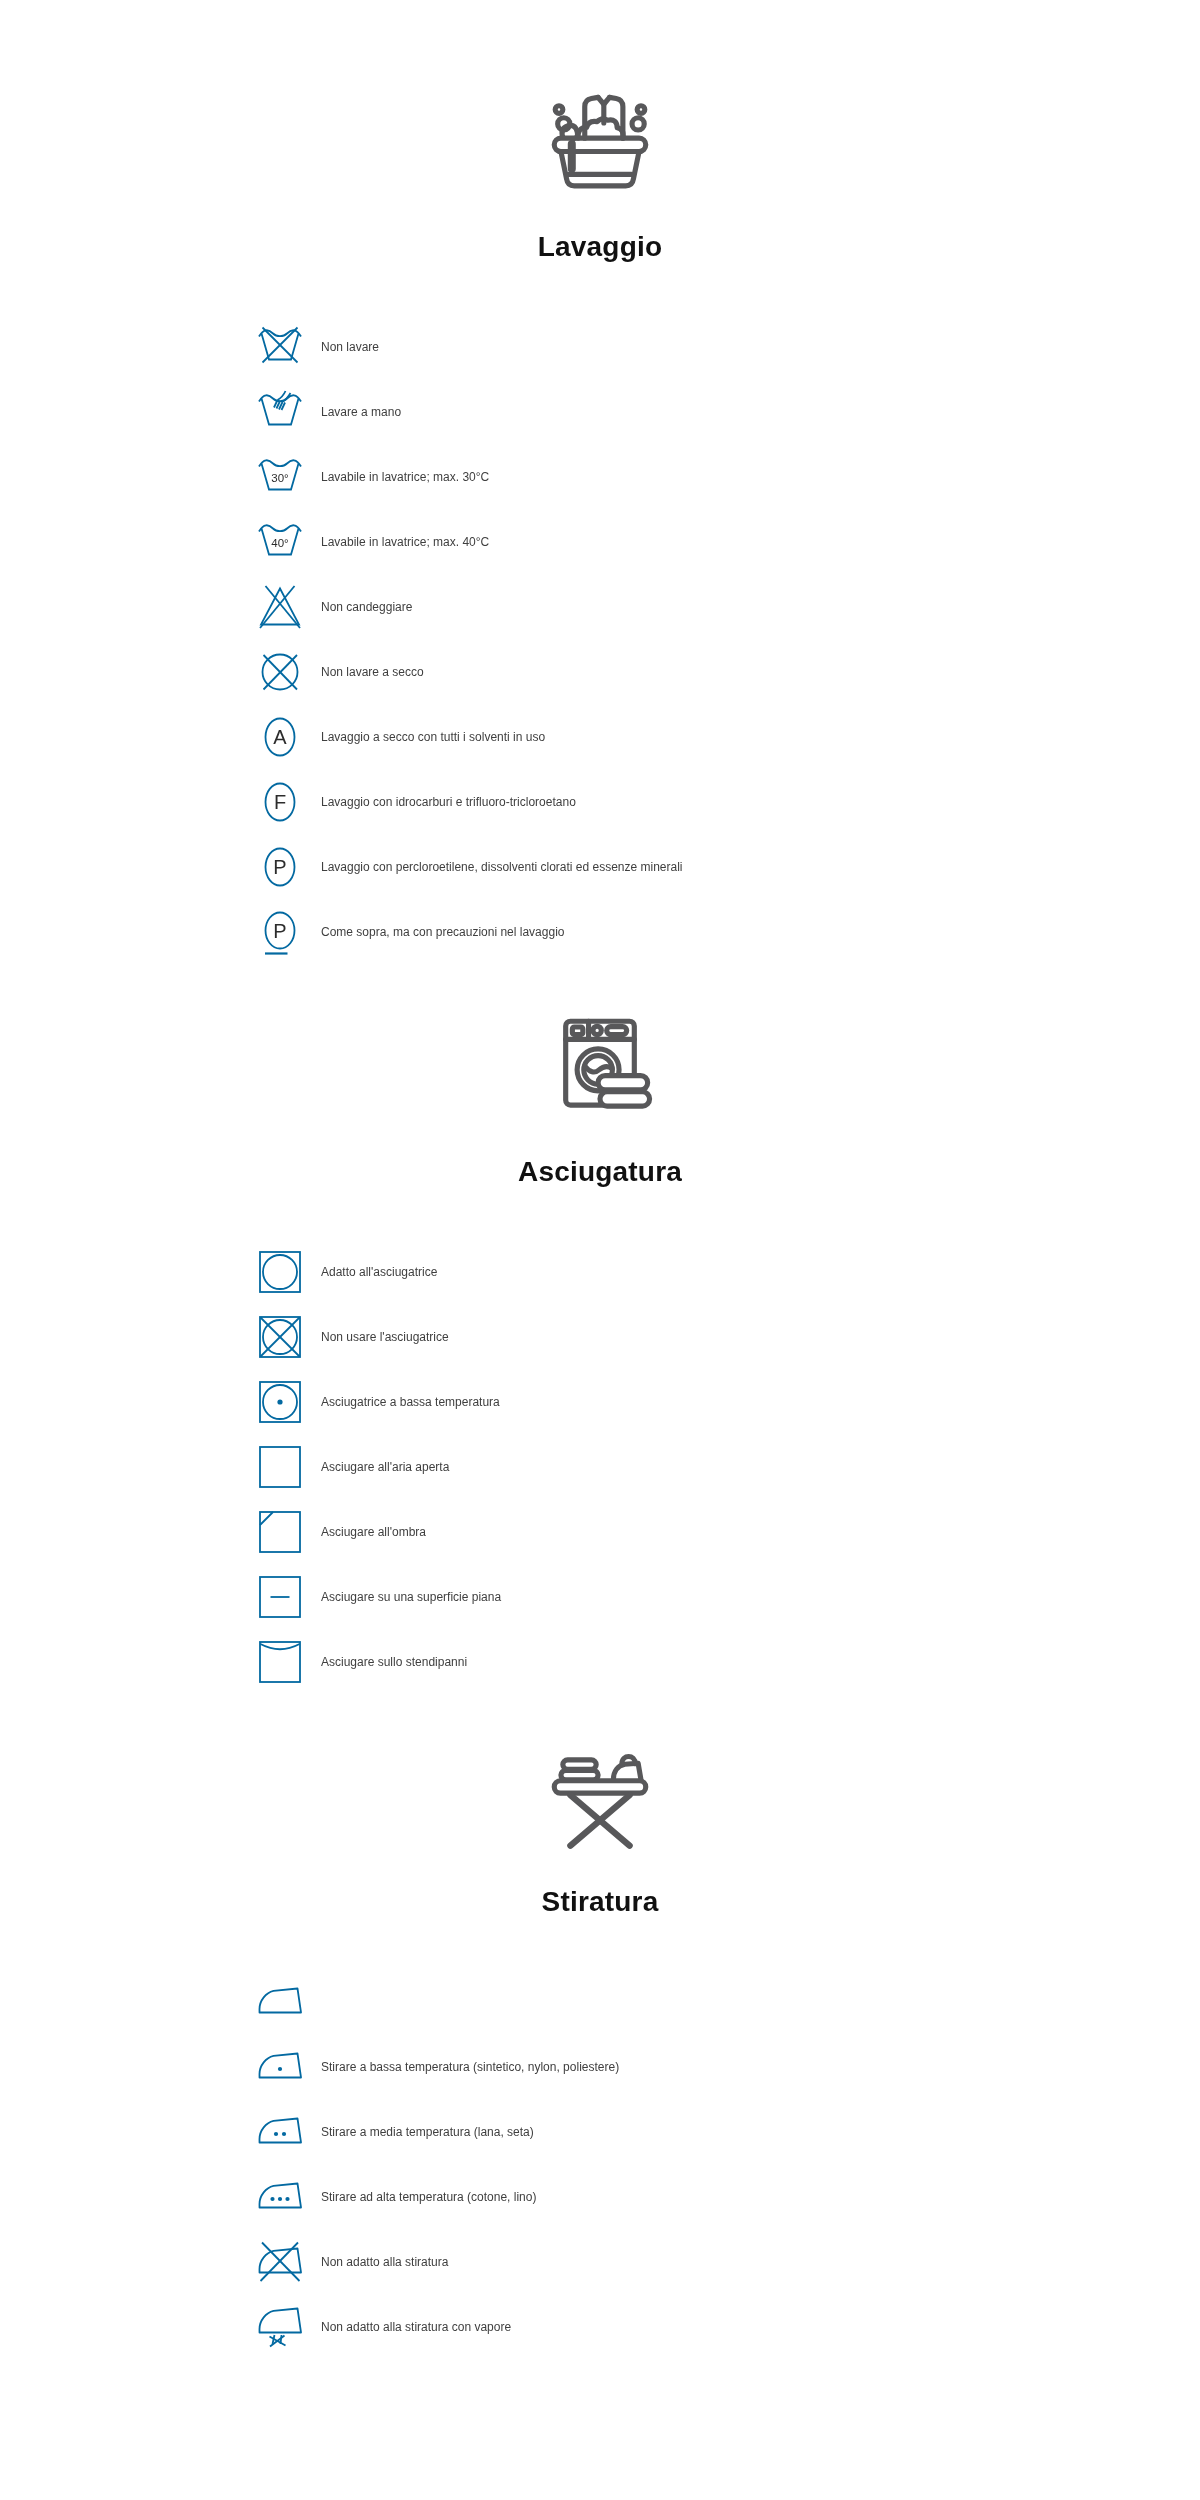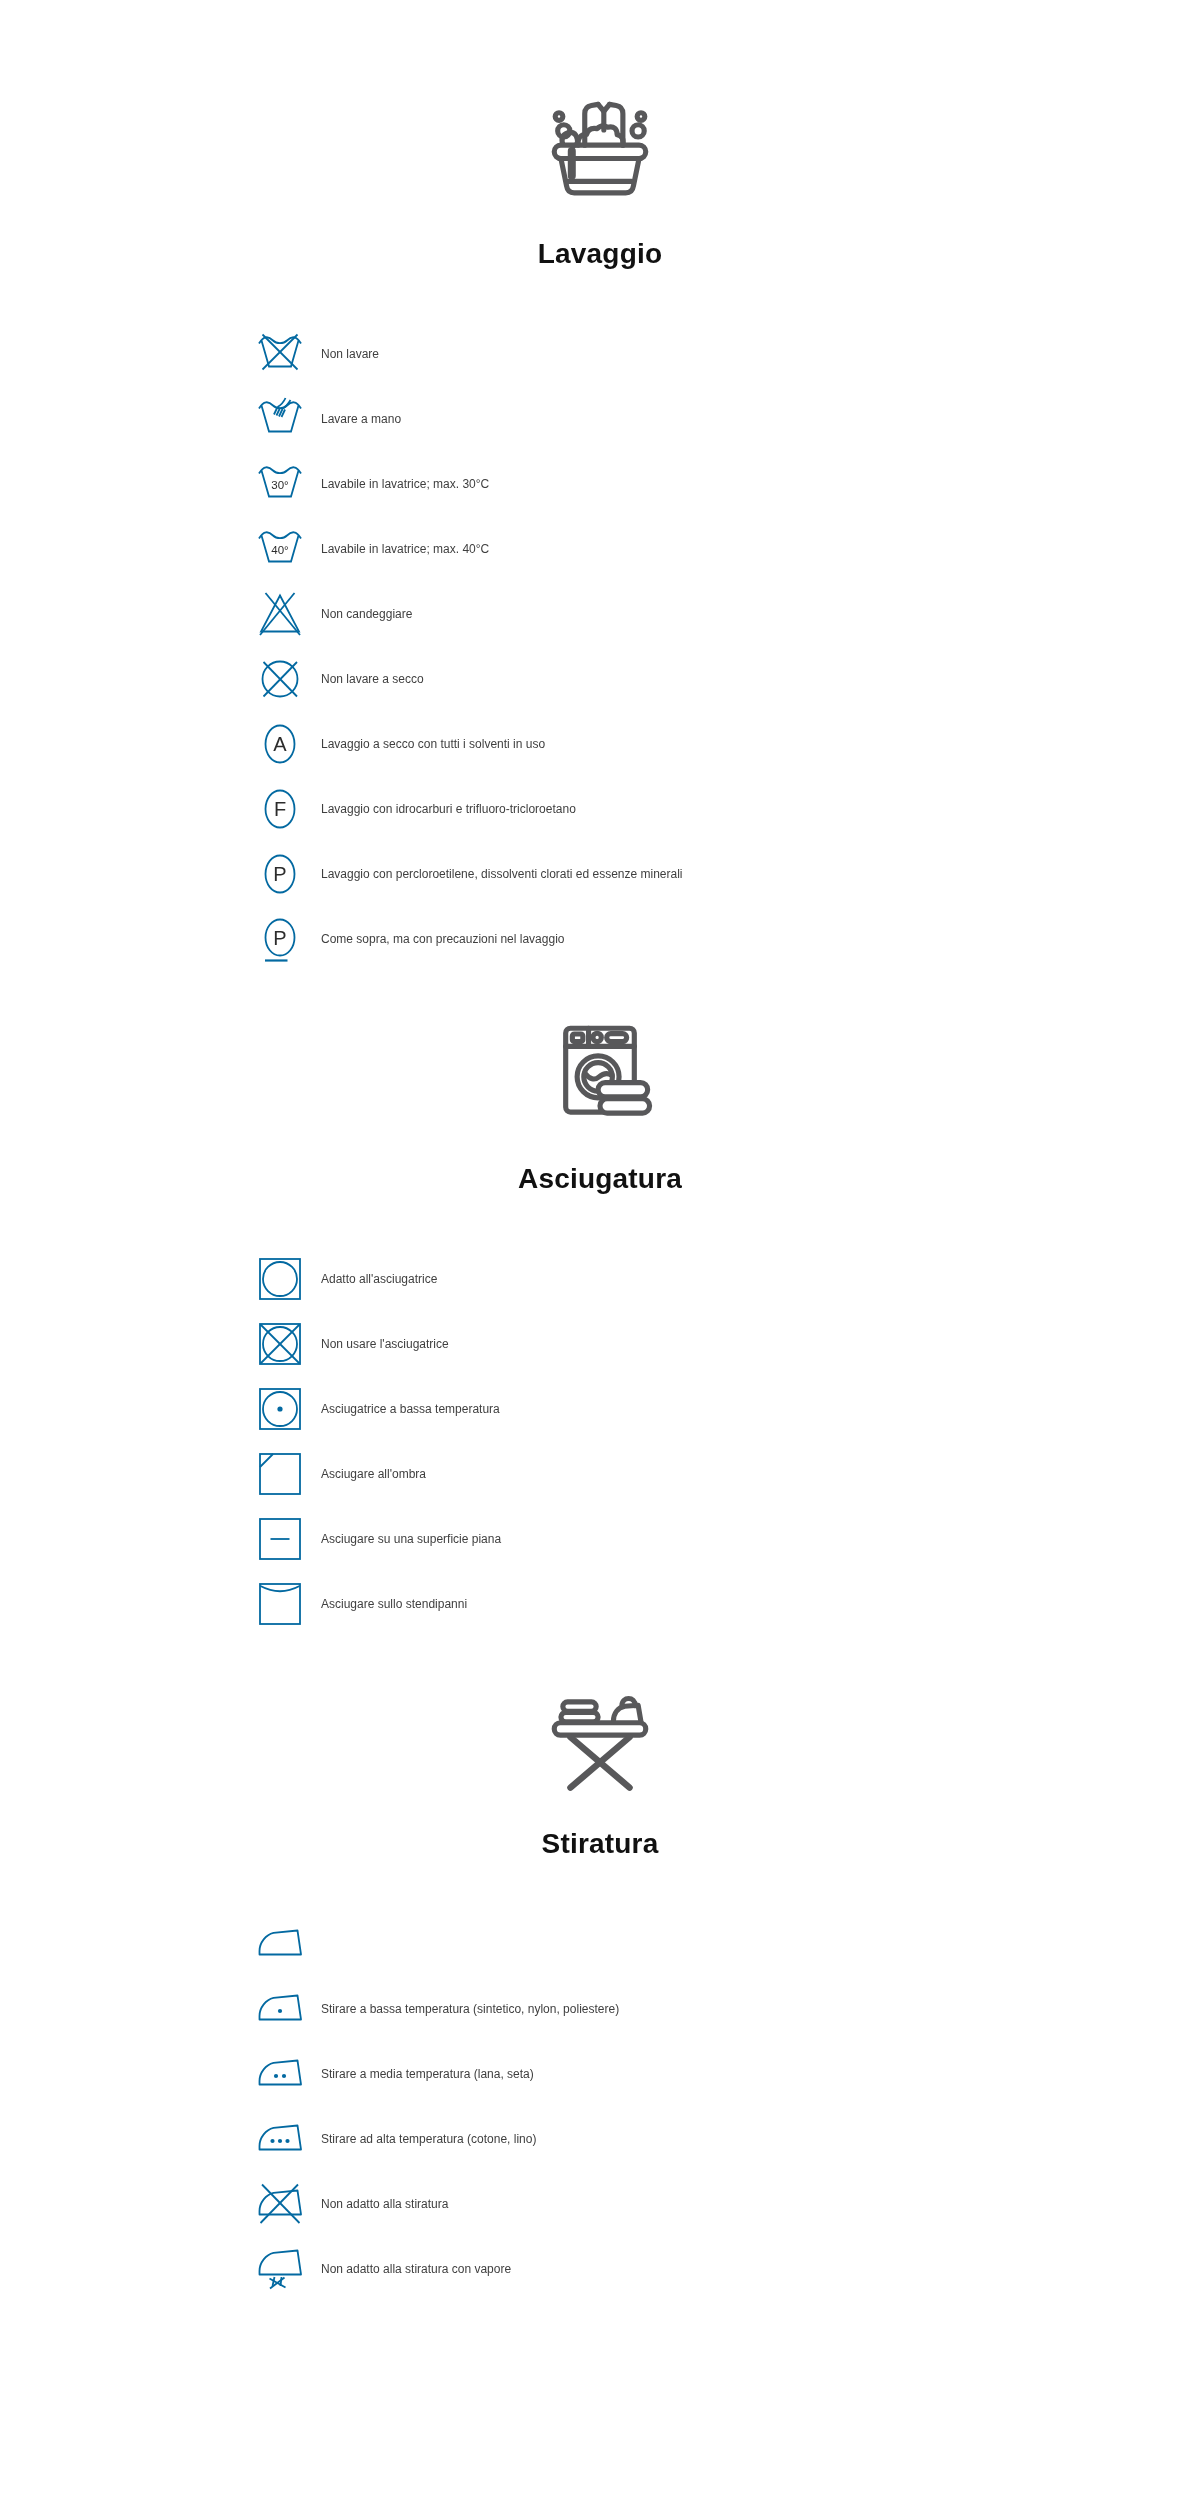--- a/index.html
+++ b/index.html
@@ -1,18 +1,18 @@
 <!DOCTYPE html>
 <html><head>
 <meta charset="utf-8">
 <style>
   html,body{margin:0;padding:0;background:#ffffff;}
   body{width:1200px;height:2500px;overflow:hidden;
        font-family:"Liberation Sans","DejaVu Sans",sans-serif;}
-  .content{width:700px;margin:12px auto;padding-top:76px;}
+  .content{width:700px;margin:5px auto;padding-top:76px;}
   .section-header .big-icon{display:block;margin:0 auto;color:#58585a;}
   h2.section-title{margin:30px 0 0;text-align:center;font-size:28px;line-height:1;
        color:#111111;font-weight:700;letter-spacing:.2px;}
   ul.symbol-list{list-style:none;margin:62px 0 0;padding:0 0 0 6px;}
   ul.symbol-list li{display:flex;align-items:center;margin-bottom:17px;min-height:44px;}
   .sym{width:48px;flex:0 0 48px;margin-right:17px;display:flex;align-items:center;justify-content:flex-end;color:#0369a1;}
   .sym svg{display:block;}
   .sym text{font-family:"Liberation Sans","DejaVu Sans",sans-serif;fill:#2c2c2c;stroke:none;}
   .row-label{font-size:12px;line-height:1.4;color:#3f3f3f;max-width:622px;}
   section.care-section + section.care-section{margin-top:50px;}
@@ -204,20 +204,28 @@
         <span class="sym">
           <svg width="48" height="48" viewBox="0 0 48 48" fill="none" stroke="currentColor" stroke-width="1.8">
             <rect x="4" y="4" width="40" height="40"></rect>
               <circle cx="24" cy="24" r="17"></circle>
             <circle cx="24" cy="24" r="2.6" fill="currentColor" stroke="none"></circle>
           </svg>
         </span>
         <span class="row-label">Asciugatrice a bassa temperatura</span>
       </li>
 
+      <li>
+        <span class="sym">
+          <svg width="48" height="48" viewBox="0 0 48 48" fill="none" stroke="currentColor" stroke-width="1.8">
+            <rect x="4" y="4" width="40" height="40"></rect>
+          </svg>
+        </span>
+        <span class="row-label">Asciugare all'aria aperta</span>
+      </li>
 
       <li>
         <span class="sym">
           <svg width="48" height="48" viewBox="0 0 48 48" fill="none" stroke="currentColor" stroke-width="1.8">
             <rect x="4" y="4" width="40" height="40"></rect>
               <path d="M4 17 L17 4"></path>
           </svg>
         </span>
         <span class="row-label">Asciugare all'ombra</span>
       </li>

